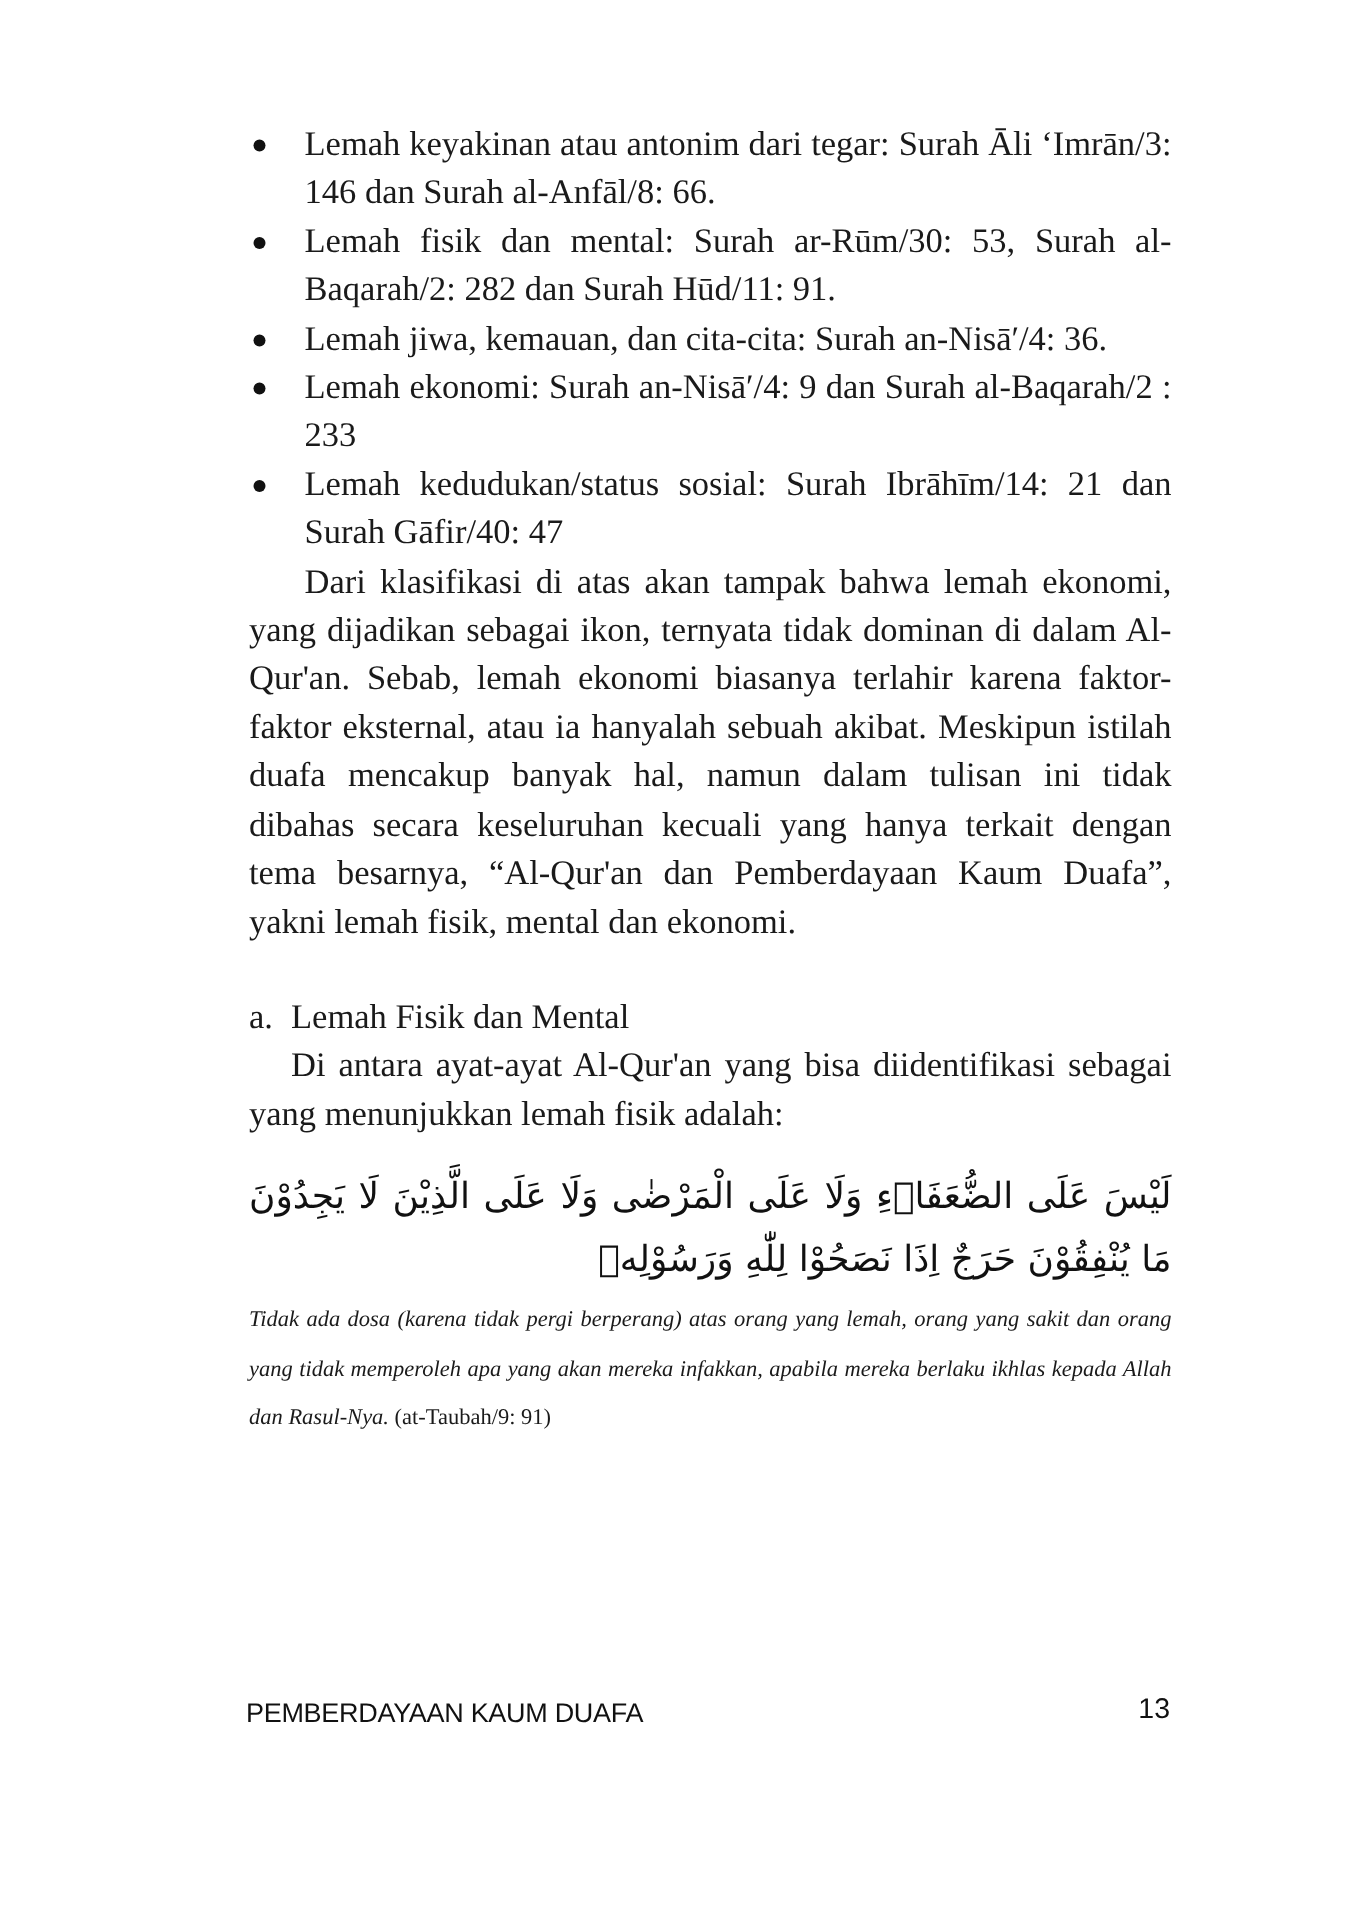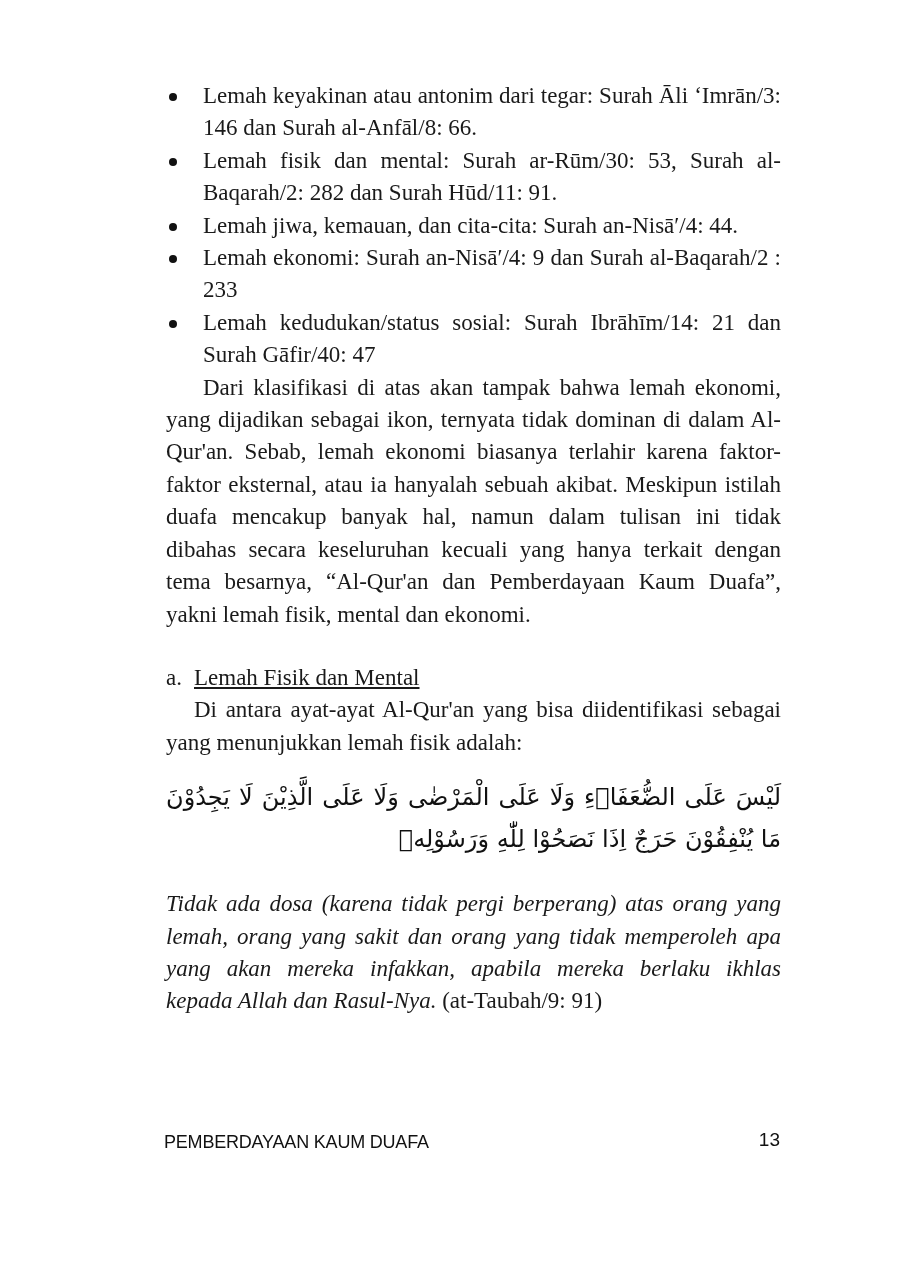--- a/index.html
+++ b/index.html
@@ -53,21 +53,20 @@
       display: block;
     }
     p.body-par {
       margin: 0;
       text-align: justify;
       text-indent: 37px;
     }
     .para-1 { margin-top: 31px; }
     .heading {
       margin-top: 31px;
-      text-decoration: underline;
     }
     .heading .marker {
       display: inline-block;
       width: 28px;
     }
     .intro-par {
       margin: 0;
       text-align: justify;
       text-indent: 28px;
     }
@@ -75,23 +74,23 @@
       margin-top: 17px;
       direction: rtl;
       text-align: justify;
       text-align-last: right;
       font-family: "DejaVu Sans", sans-serif;
       font-size: 24px;
       line-height: 42px;
       color: #111;
     }
     .translation {
-      margin-top: 28px;
+      margin-top: 4px;
       text-align: justify;
-      font-size: 23px;
+      font-size: 15px;
       line-height: 32.4px;
     }
     .translation .italic {
       font-style: italic;
     }
     .footer {
       position: absolute;
       left: 164px;
       top: 1129px;
       width: 620px;
@@ -123,21 +122,21 @@
       <li>
         <span class="bullet"></span>
         <span class="text">Lemah keyakinan atau antonim dari tegar: Surah Āli ‘Imrān/3: 146 dan Surah al-Anfāl/8: 66.</span>
       </li>
       <li>
         <span class="bullet"></span>
         <span class="text">Lemah fisik dan mental: Surah ar-Rūm/30: 53, Surah al-Baqarah/2: 282 dan Surah Hūd/11: 91.</span>
       </li>
       <li>
         <span class="bullet"></span>
-        <span class="text">Lemah jiwa, kemauan, dan cita-cita: Surah an-Nisā′/4: 44.</span>
+        <span class="text">Lemah jiwa, kemauan, dan cita-cita: Surah an-Nisā′/4: 36.</span>
       </li>
       <li>
         <span class="bullet"></span>
         <span class="text">Lemah ekonomi: Surah an-Nisā′/4: 9 dan Surah al-Baqarah/2 : 233</span>
       </li>
       <li>
         <span class="bullet"></span>
         <span class="text">Lemah kedudukan/status sosial: Surah Ibrāhīm/14: 21 dan Surah Gāfir/40: 47</span>
       </li>
     </ul>

